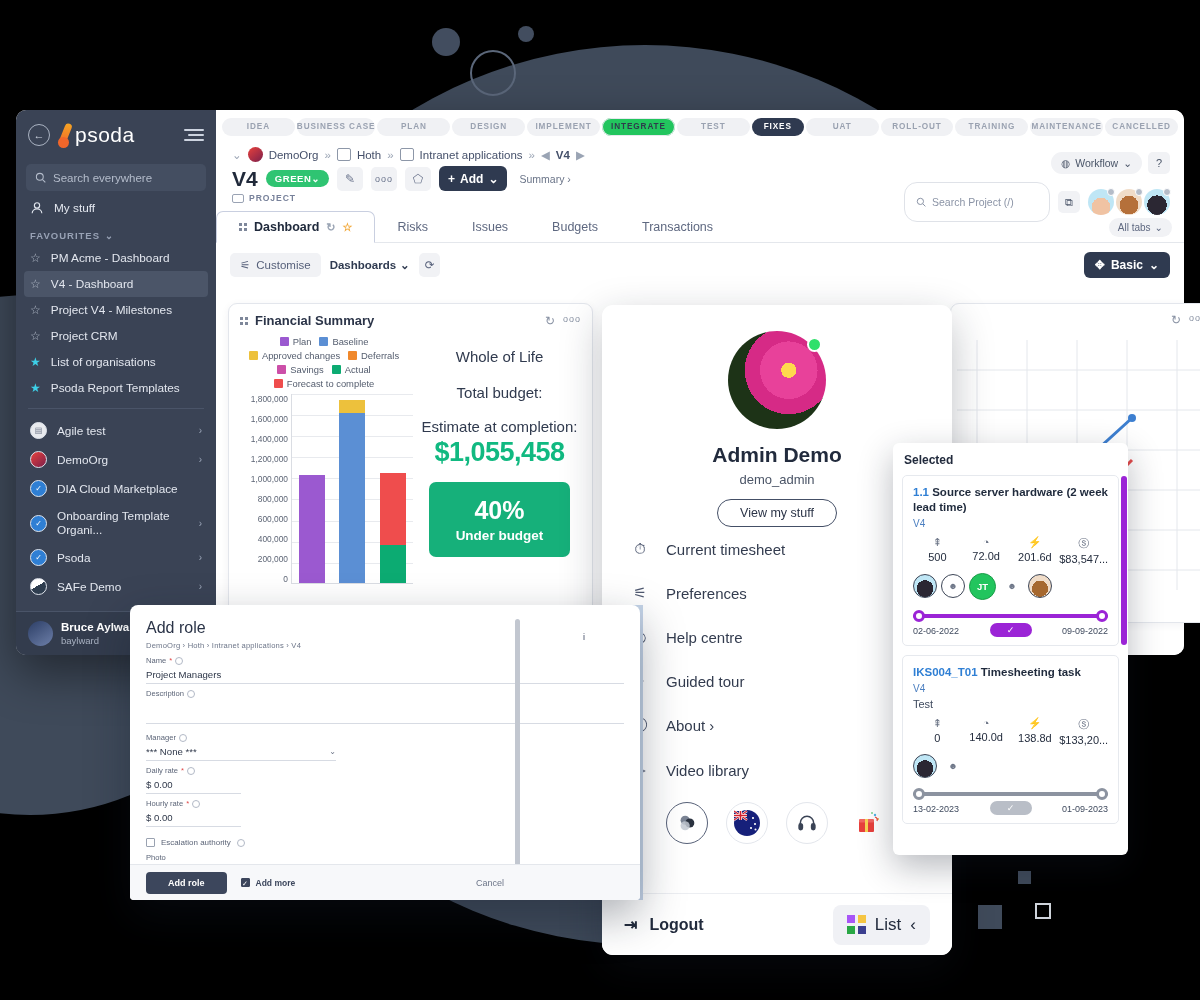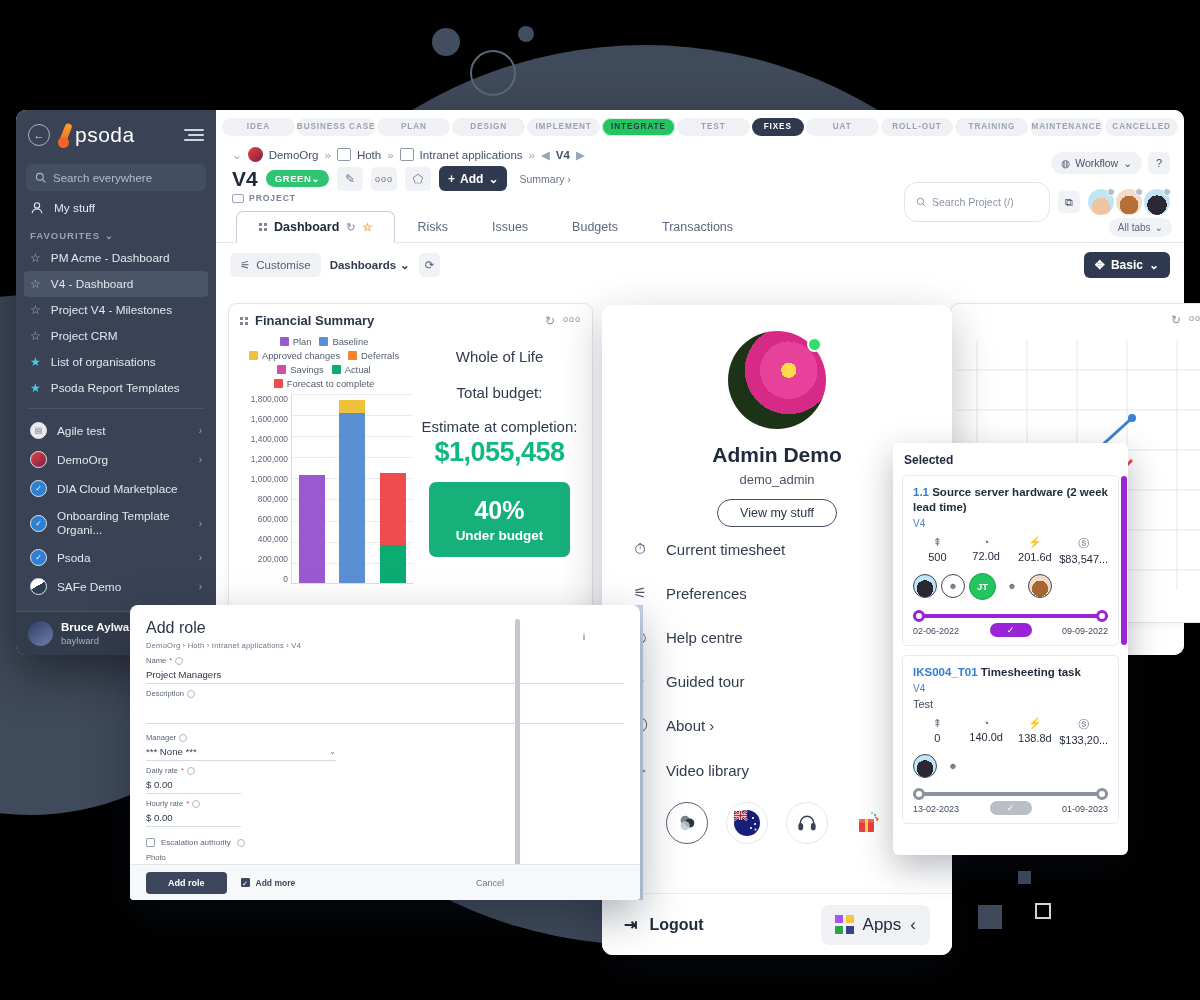--- a/index.html
+++ b/index.html
@@ -135,21 +135,21 @@
 
   .hdr-right { position:absolute; right:14px; top:42px; display:flex; align-items:center; gap:6px;}
   .wf-btn { background:#f1f2f5;border-radius:13px;height:22px;display:flex;align-items:center;gap:5px;padding:0 10px;font-size:10.5px;color:#4a5568;}
   .q-btn { background:#f1f2f5;border-radius:5px;width:22px;height:22px;display:flex;align-items:center;justify-content:center;font-size:11px;color:#4a5568;}
   .hdr-right2 { position:absolute; right:14px; top:72px; display:flex; align-items:center; gap:8px;}
   .srch2 { border:1px solid #dfe2e8;border-radius:13px;height:40px;display:flex;align-items:center;gap:6px;padding:0 11px;font-size:10.5px;color:#8b94a6;width:146px;}
   .avgrp { display:flex; gap:2px;}
   .av2 { width:26px;height:26px;border-radius:50%;position:relative;}
   .av2 .st { position:absolute;right:-1px;top:-1px;width:8px;height:8px;border-radius:50%;background:#b4bcc8;border:1.5px solid #fff;}
 
-  .tabs { display:flex; align-items:flex-end; border-bottom:1px solid #e4e7ec; margin-top:8px; padding-left:20px; position:relative;}
+  .tabs { display:flex; align-items:flex-end; border-bottom:1px solid #e4e7ec; margin-top:8px; padding-left:0; position:relative;}
   .tab { padding:8px 22px; font-size:12.5px; color:#5e6880; }
   .tab.act {
     background:#fff; border:1px solid #c9cfe0; border-bottom:1px solid #fff;
     border-radius:7px 7px 0 0; color:#202a3c; font-weight:700;
     display:flex; align-items:center; gap:7px; margin-bottom:-1px;
   }
   .alltabs { margin-left:auto; margin-right:12px; margin-bottom:5px; background:#f1f2f5;border-radius:11px;height:19px;display:flex;align-items:center;padding:0 9px;font-size:10px;color:#5e6880;}
 
   .toolbar { display:flex; align-items:center; gap:9px; padding:9px 14px; }
   .tb-btn { background:#f1f2f5;border-radius:5px;height:24px;display:flex;align-items:center;gap:6px;padding:0 10px;font-size:11.5px;color:#56607a;}
@@ -761,21 +761,21 @@
       <span>⇥</span>
       <span>Logout</span>
     </div>
     <div class="apps-btn">
       <span class="apps-dots">
         <i style="background:#a855f7"></i>
           <i style="background:#f5c542"></i>
         <i style="background:#29a745"></i>
           <i style="background:#3b3f8f"></i>
       </span>
-      <span>Apps</span>
+      <span>List</span>
       <span>‹</span>
     </div>
   </div>
 </div>
 
 <div class="selpanel">
   <div class="sel-ttl">Selected</div>
 
   <div class="sel-card">
     <div class="sel-bar" style="background:#9b24d6"></div>

